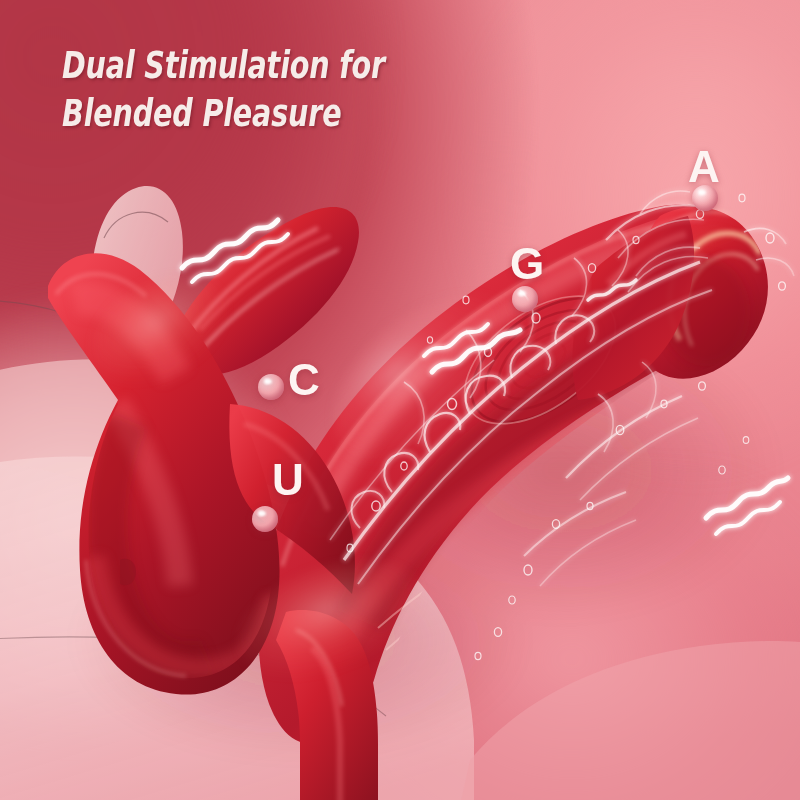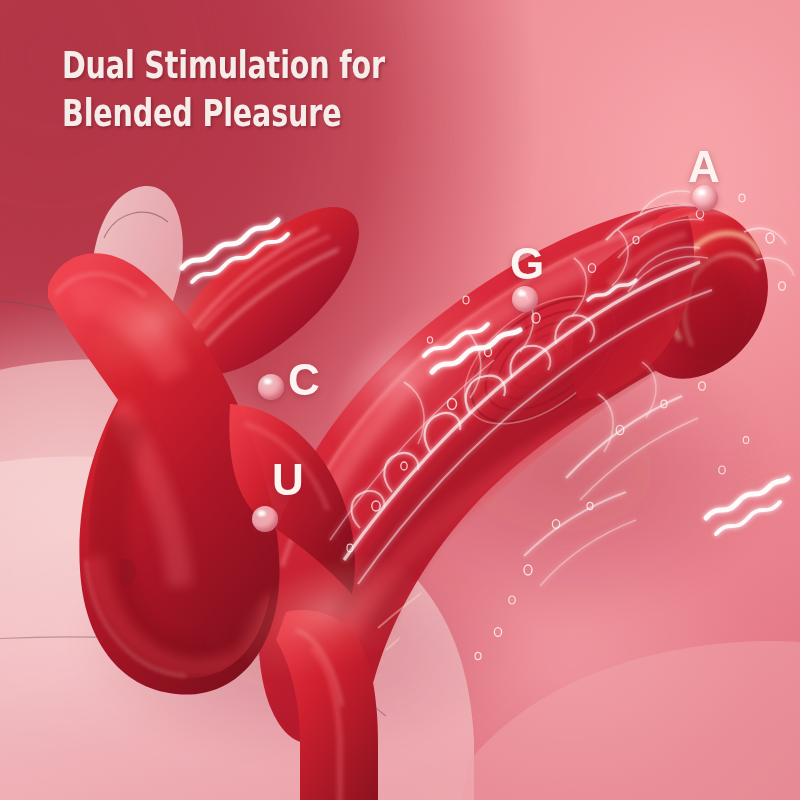--- a/index.html
+++ b/index.html
@@ -98,20 +98,21 @@
     pointer-events: none;
   }
 
   
   .headline {
     position: absolute;
     left: 62px;
     top: 42px;
     width: 430px;
     z-index: 40;
+    font-style: italic;
   }
   .headline-line {
     display: block;
     font-family: "DejaVu Sans Condensed", "Liberation Sans Narrow", "Liberation Sans", sans-serif;
     font-weight: 700;
     font-size: 37px;
     line-height: 48px;
     letter-spacing: -0.2px;
     color: #f6ece9;
     text-shadow: 2px 2px 3px rgba(110,25,38,0.45);

